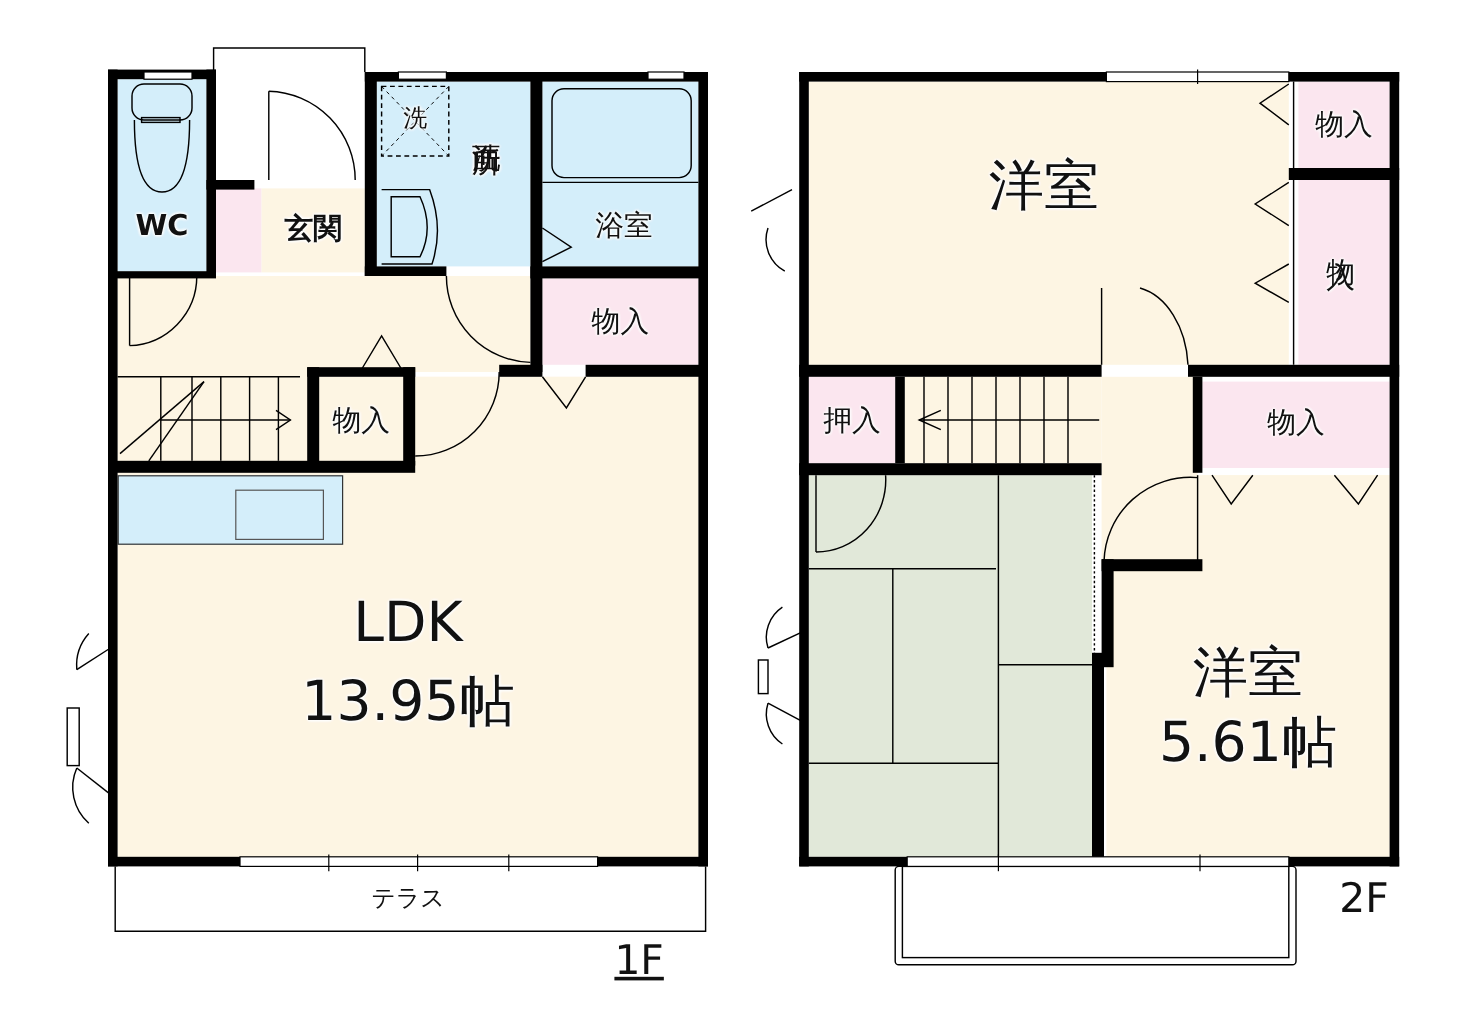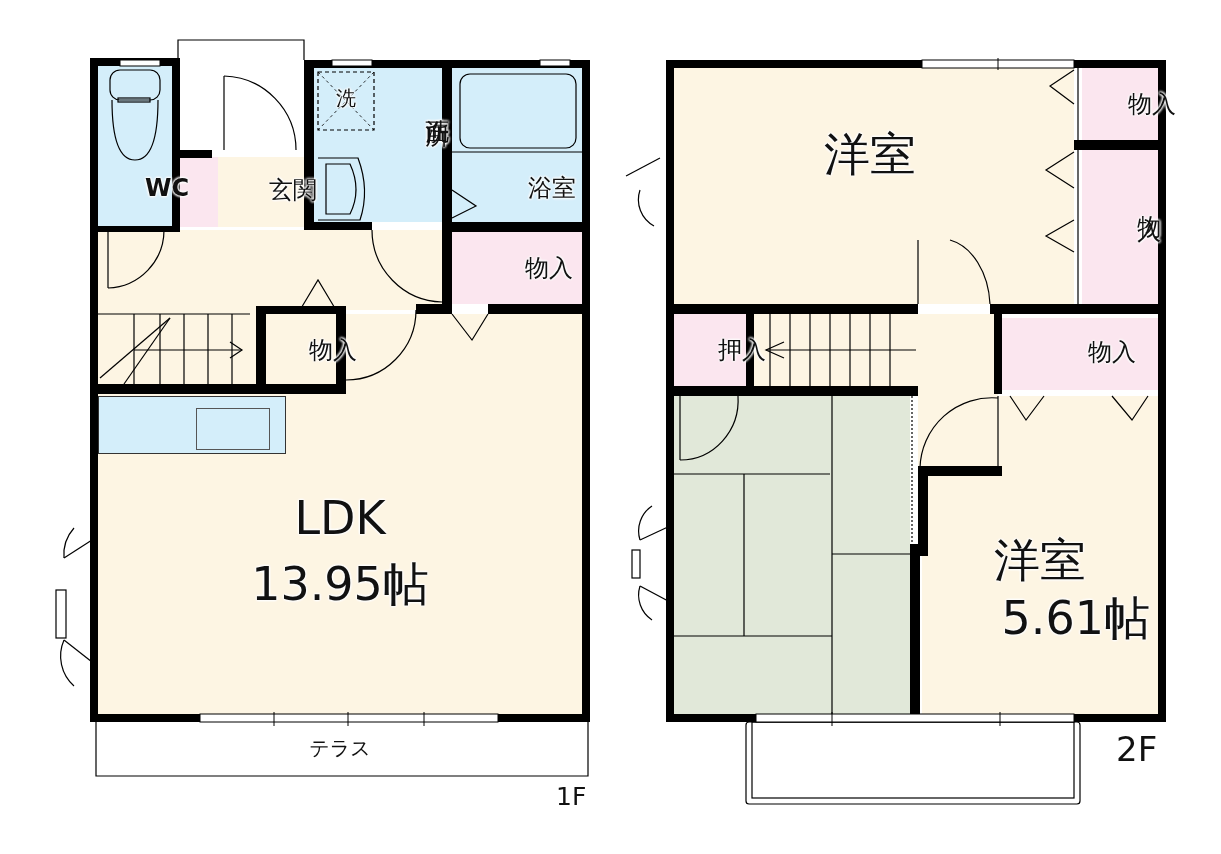--- a/index.html
+++ b/index.html
@@ -2,21 +2,21 @@
 <html><head>
 <meta charset="utf-8">
 <style>
   html,body{margin:0;padding:0;background:#fff;}
   body{width:1221px;height:854px;position:relative;overflow:hidden;font-family:"DejaVu Sans","Liberation Sans",sans-serif;}
   .plan{position:absolute;left:0;top:0;width:1221px;height:854px;}
   .room{position:absolute;}
   .lbl{position:absolute;color:#111;text-align:center;line-height:1.05;white-space:nowrap;
        text-shadow:0 0 3px #fff,0 0 3px #fff,0 0 3px #fff,0 0 3px #fff;}
   .lbl-xl{font-size:46px;}
-  .lbl-m{font-size:24px;margin-left:32px;}
+  .lbl-m{font-size:24px;}
   .lbl-s{font-size:20px;}
   .vert{writing-mode:vertical-rl;text-orientation:upright;letter-spacing:2px;}
   svg.overlay{position:absolute;left:0;top:0;}
 </style>
 </head>
 <body>
 
 <div class="plan">
 
   <div class="room" style="left:98px;top:66px;width:74px;height:160px;background:#d4eefa;"></div>
@@ -189,32 +189,32 @@
       <line x1="274" y1="712" x2="274" y2="726"></line>
       <line x1="348" y1="712" x2="348" y2="726"></line>
       <line x1="424" y1="712" x2="424" y2="726"></line>
       <line x1="998" y1="58" x2="998" y2="70"></line>
       <line x1="832" y1="712" x2="832" y2="726"></line>
       <line x1="1000" y1="712" x2="1000" y2="726"></line>
     </g>
   </svg>
 
   <div class="lbl lbl-m" style="left:100px;top:176px;width:70px;font-weight:bold;">WC</div>
-  <div class="lbl lbl-m" style="left:218px;top:178px;width:86px;">玄関</div>
+  <div class="lbl lbl-m" style="left:218px;top:178px;width:86px;font-weight:bold;">玄関</div>
   <div class="lbl lbl-s" style="left:322px;top:88px;width:48px;">洗</div>
   <div class="lbl lbl-m vert" style="left:392px;top:100px;">洗面所</div>
   <div class="lbl lbl-m" style="left:470px;top:176px;width:100px;">浴室</div>
   <div class="lbl lbl-m" style="left:452px;top:256px;width:130px;">物入</div>
   <div class="lbl lbl-m" style="left:264px;top:338px;width:74px;">物入</div>
   <div class="lbl lbl-xl" style="left:230px;top:494px;width:220px;">LDK</div>
   <div class="lbl lbl-xl" style="left:200px;top:560px;width:280px;">13.95帖</div>
   <div class="lbl lbl-s" style="left:280px;top:738px;width:120px;">テラス</div>
-  <div class="lbl" style="left:556px;top:784px;font-size:25px;">1F</div>
+  <div class="lbl" style="left:512px;top:784px;font-size:34px;text-decoration:underline;">1F</div>
 
   <div class="lbl lbl-xl" style="left:780px;top:130px;width:180px;">洋室</div>
   <div class="lbl lbl-m" style="left:1082px;top:92px;width:76px;">物入</div>
   <div class="lbl lbl-m vert" style="left:1104px;top:196px;">物入</div>
   <div class="lbl lbl-m" style="left:674px;top:338px;width:72px;">押入</div>
   <div class="lbl lbl-m" style="left:1002px;top:340px;width:156px;">物入</div>
   <div class="lbl lbl-xl" style="left:950px;top:536px;width:180px;">洋室</div>
-  <div class="lbl lbl-xl" style="left:930px;top:594px;width:220px;text-align:right;">5.61帖</div>
+  <div class="lbl lbl-xl" style="left:930px;top:594px;width:220px;">5.61帖</div>
   <div class="lbl" style="left:1116px;top:732px;font-size:34px;">2F</div>
 </div>
 
 </body></html>

